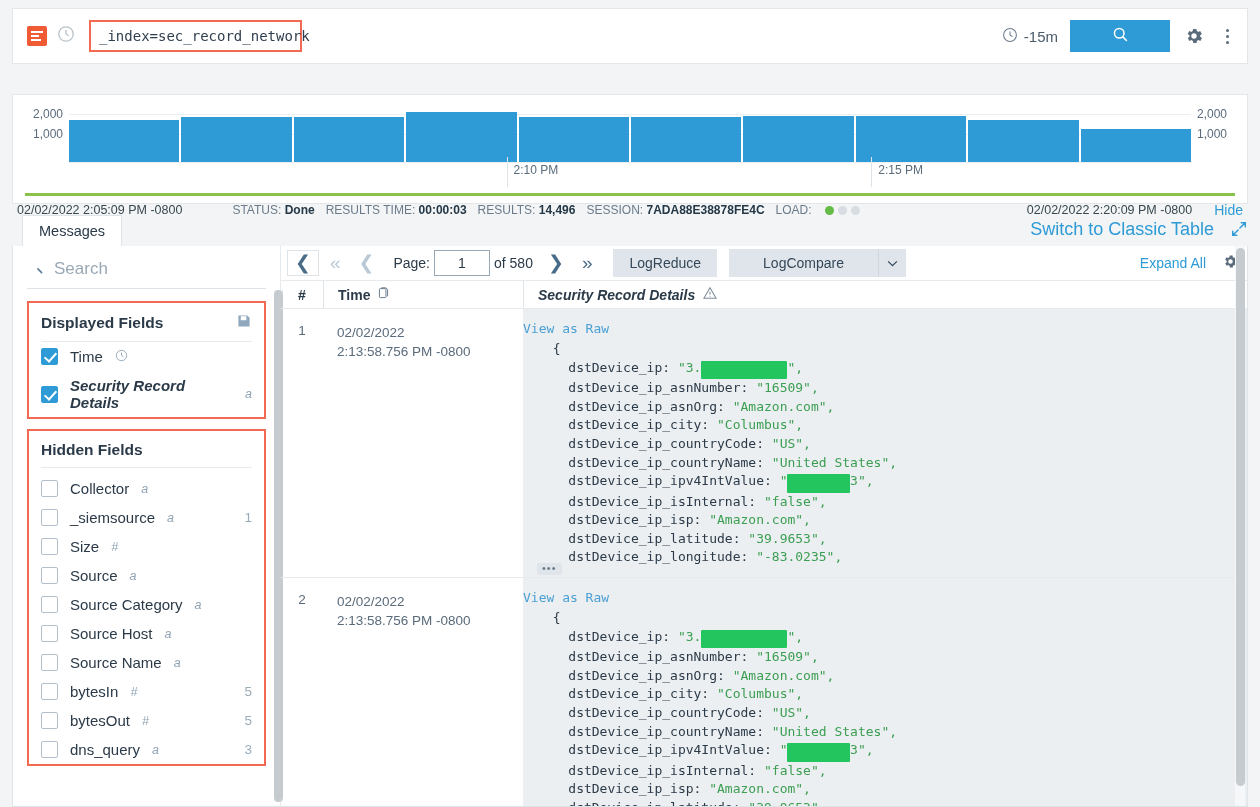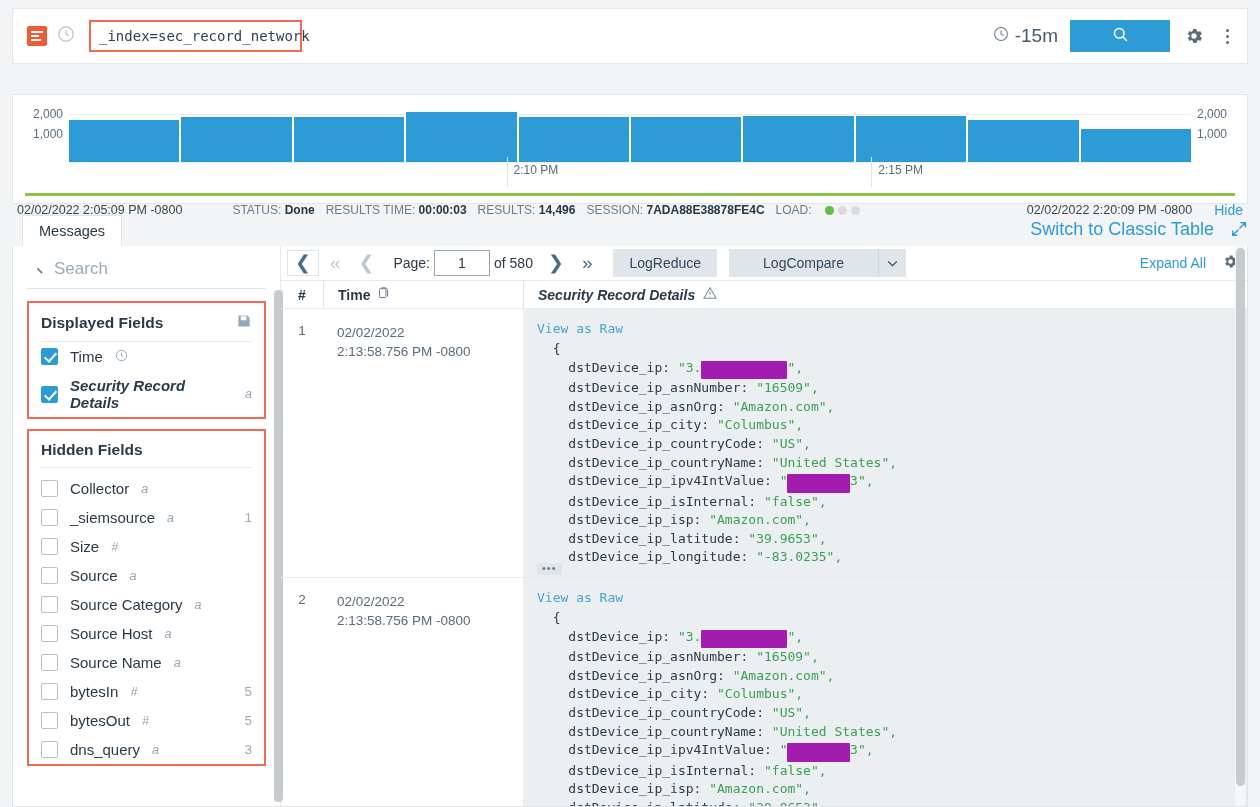--- a/index.html
+++ b/index.html
@@ -31,21 +31,21 @@
   .query-box {
     margin-left: 14px; flex: 1 1 auto; max-width: 213px;
     border: 2px solid #f26a54; padding: 6px 8px; height: 32px;
     display: flex; align-items: center; background: #fff;
   }
   .query-box span {
     font-family: "DejaVu Sans Mono", monospace; font-size: 14px; color: #2f3e4e;
     white-space: nowrap;
   }
   .tb-right { margin-left: auto; display: flex; align-items: center; gap: 12px; }
-  .time-range { display: flex; align-items: center; gap: 6px; color: #4a5b6b; font-size: 19px; }
+  .time-range { display: flex; align-items: center; gap: 6px; color: #4a5b6b; font-size: 15px; }
   .search-btn {
     width: 100px; height: 32px; background: #2e9bd6; border: none;
     display: flex; align-items: center; justify-content: center; cursor: pointer;
   }
   .icon-btn { background: none; border: none; cursor: pointer; padding: 2px; display: flex; }
   .kebab { display: flex; flex-direction: column; gap: 3px; padding: 0 8px; cursor: pointer; }
   .kebab i { width: 3px; height: 3px; background: #5a6b7b; border-radius: 50%; }
 
   
   .histpanel {
@@ -124,23 +124,23 @@
   .thead { display: flex; height: 30px; align-items: center; border-bottom: 1px solid #e6eaed; font-size: 14px; color: #2b3a48; }
   .th-num { width: 42px; text-align: center; font-weight: bold; }
   .th-time { width: 200px; padding-left: 14px; font-weight: bold; border-left: 1px solid #dfe4e8; display: flex; align-items: center; gap: 7px; height: 100%; }
   .th-det { flex: 1; padding-left: 14px; font-weight: bold; font-style: italic; border-left: 1px solid #dfe4e8; display: flex; align-items: center; gap: 8px; height: 100%; }
 
   .rows { flex: 1 1 auto; overflow: hidden; position: relative; }
   .row { display: flex; border-bottom: 1px solid #e6eaed; }
   .c-num { width: 42px; text-align: center; padding-top: 14px; font-size: 13.5px; color: #5a6b7b; }
   .c-time { width: 200px; padding: 14px 0 0 14px; font-size: 13.5px; color: #5a6b7b; line-height: 19px; }
   .c-det { flex: 1; background: #eceff1; padding: 12px 0 10px 0; position: relative; min-width: 0; }
-  .raw-link { color: #4a9fd4; font-family: "DejaVu Sans Mono", monospace; font-size: 13px; padding-left: 14px; cursor: pointer; }
+  .raw-link { color: #4a9fd4; font-family: "DejaVu Sans Mono", monospace; font-size: 13px; cursor: pointer; }
   pre.json { margin: 4px 0 0 0; font-family: "DejaVu Sans Mono", monospace; font-size: 13px; line-height: 18.6px; color: #2b3a48; padding-left: 14px; white-space: pre; } .jv { color: #3b9e52; }
-  .redact { display: inline-block; background: #a21caf; color: transparent; border-radius: 1px; vertical-align: -2px; }
+  .redact { display: inline-block; background: #22c55e; color: transparent; border-radius: 1px; vertical-align: -2px; }
   .more-badge { position: absolute; left: 14px; bottom: 2px; background: #dfe5ea; color: #6b7b8b; font-size: 11px; letter-spacing: 1px; padding: 1px 5px 3px; border-radius: 2px; line-height: 8px; cursor: pointer; }
   .res-scroll { position: absolute; right: 2px; top: 0; bottom: 0; width: 10px; background: #f6f7f8; }
   .res-scroll i { position: absolute; left: 1px; top: 2px; width: 9px; height: 96%; background: #c6cbd0; border-radius: 5px; }
 </style>
 </head>
 <body>
 
 <div class="app">
 
   <div class="topbar">

